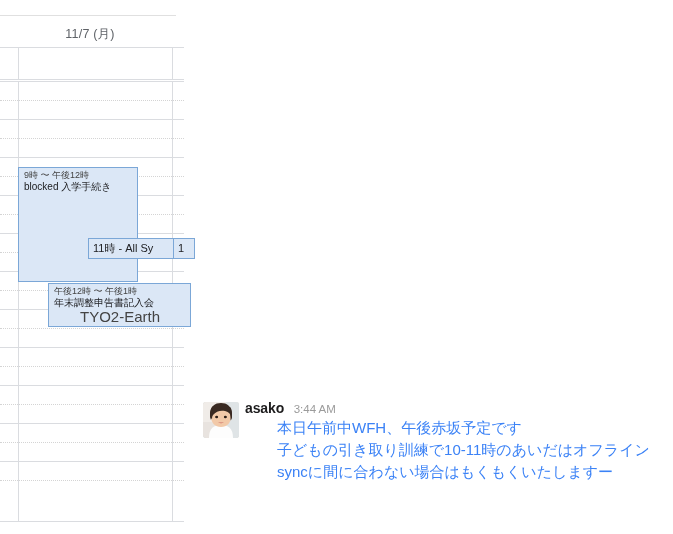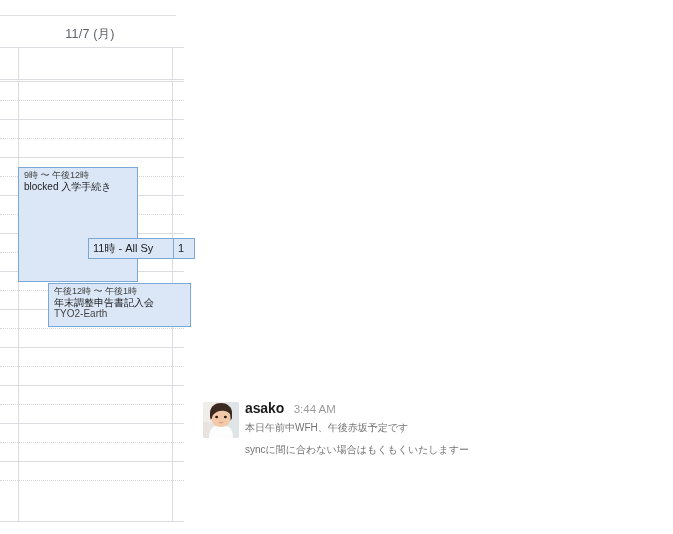--- a/index.html
+++ b/index.html
@@ -38,42 +38,43 @@
 
   
   .ev{
     position:absolute;box-sizing:border-box;
     background:#dbe7f6;border:1px solid #7ba7d7;
     color:#3c4043;overflow:hidden;
     padding:2px 4px 0 5px;line-height:1.18;
   }
   .ev .t{font-size:9px;color:#444;white-space:nowrap;}
   .ev .s{font-size:10px;color:#202124;white-space:nowrap;}
-  .ev .loc{font-size:10px;color:#444;white-space:nowrap;}
+  .ev .loc{font-size:15px;color:#444;white-space:nowrap;text-align:center;}
 
   .ev-chip{
     position:absolute;box-sizing:border-box;
     background:#dbe7f6;border:1px solid #7ba7d7;
     height:21px;line-height:19px;padding:0 3px 0 4px;
     font-size:11px;color:#202124;white-space:nowrap;overflow:hidden;
   }
 
   
   #message{position:absolute;left:203px;top:400px;width:460px;}
   .msg-avatar{
     position:absolute;left:0;top:2px;width:36px;height:36px;border-radius:3px;
     overflow:hidden;background:#cfd8dc;
   }
   .msg-body{margin-left:42px;}
   .msg-head{height:16px;line-height:16px;margin-bottom:1px;}
   .msg-user{font-size:14px;font-weight:bold;color:#1d1c1d;letter-spacing:-.1px;text-align:right;}
   .msg-time{font-size:11.5px;color:#9b9b9b;margin-left:5px;}
   .msg-line{
-    font-size:10px;color:#737373;line-height:22px;
+    font-size:15px;color:#3b82f6;line-height:22px;
     white-space:nowrap;
+    margin-left:32px;
   }
 </style>
 </head>
 <body>
 
 <div id="calendar">
 
   <div class="cal-toprule"></div>
 
   <div class="cal-date">11/7 (月)</div>
@@ -167,15 +168,16 @@
       <ellipse cx="22.4" cy="15" rx="1.5" ry="1.3" fill="#2b1d16"></ellipse>
       <path d="M15 20 Q18 22.5 21 20 Q18 21.2 15 20 Z" fill="#c96a62"></path>
     </svg>
   </div>
   <div class="msg-body">
     <div class="msg-head">
       <span class="msg-user">asako</span>
       <span class="msg-time">3:44 AM</span>
     </div>
     <div class="msg-line">本日午前中WFH、午後赤坂予定です</div>
+    <div class="msg-line">子どもの引き取り訓練で10-11時のあいだはオフライン</div>
     <div class="msg-line">syncに間に合わない場合はもくもくいたしますー</div>
   </div>
 </div>
 
 </body></html>

